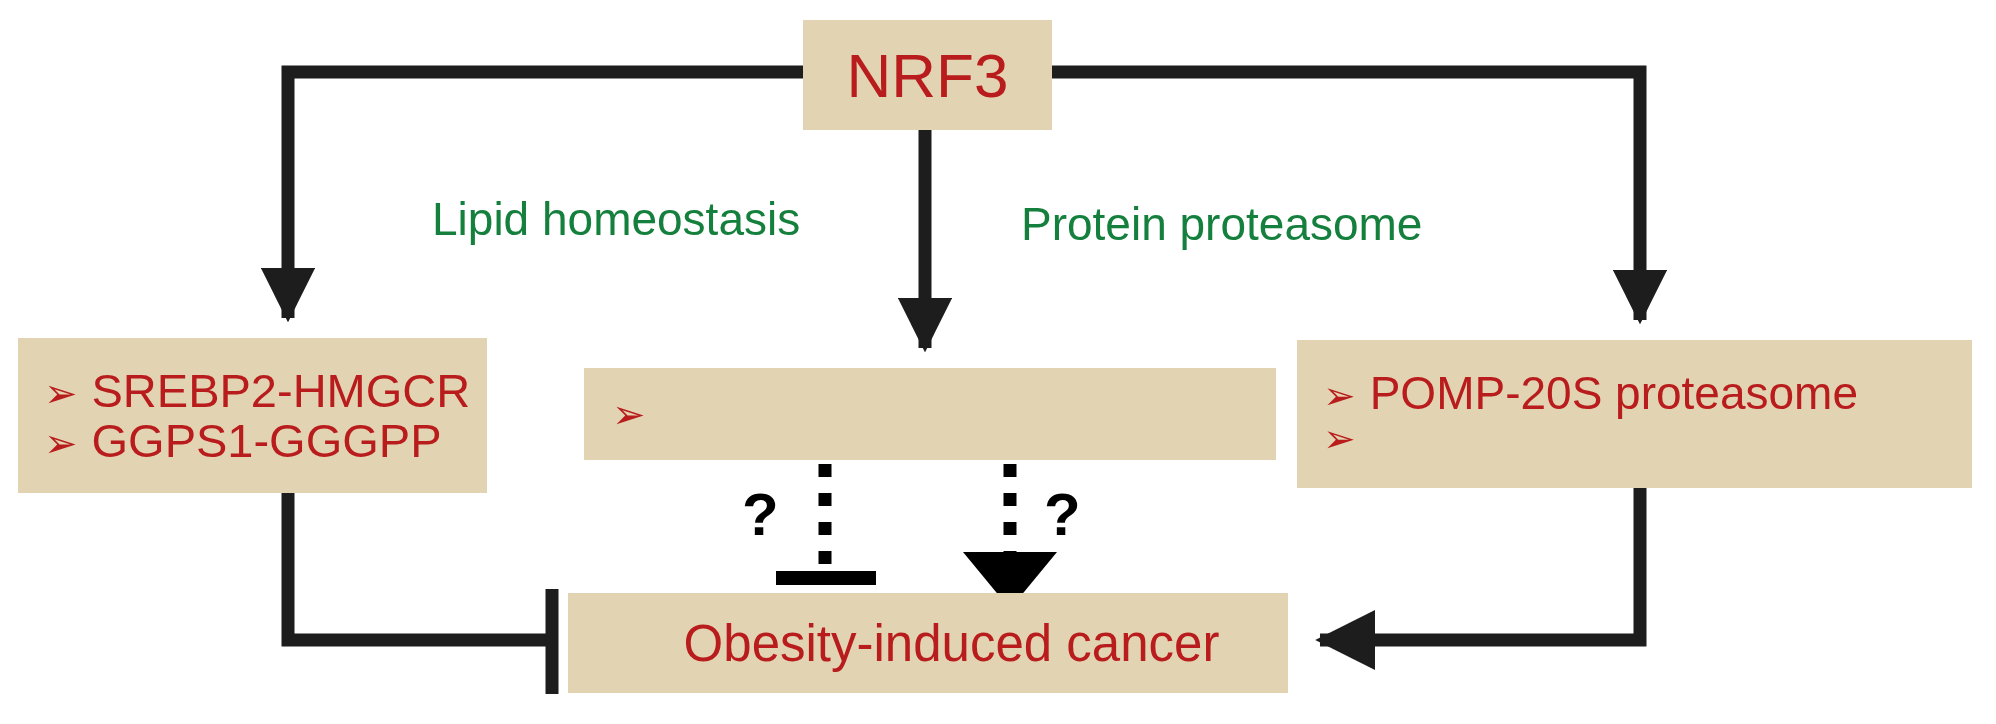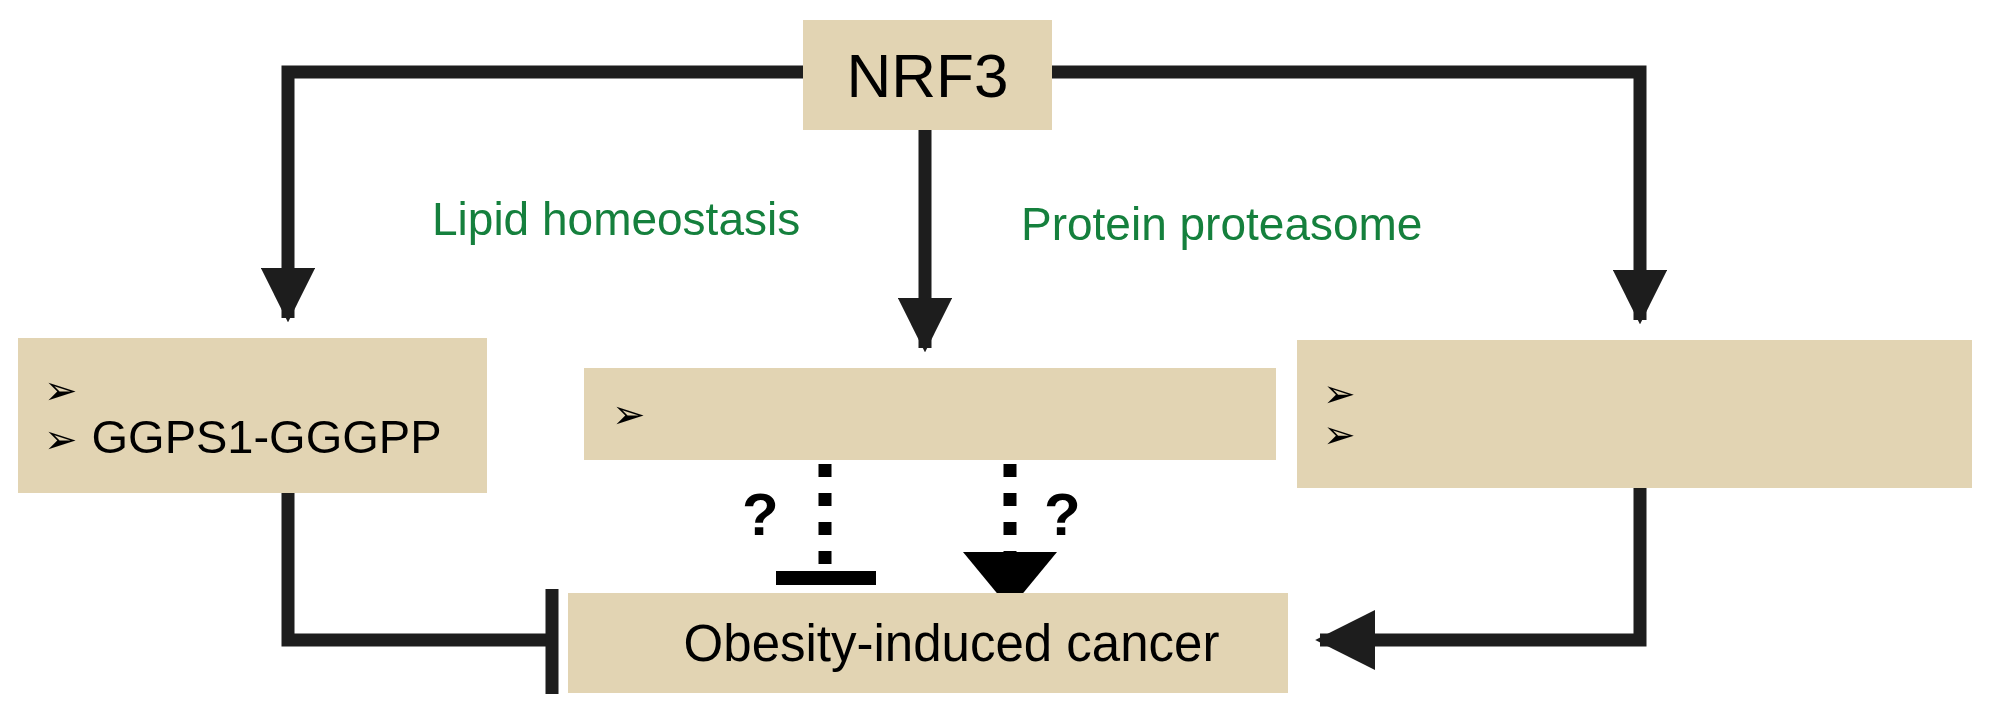--- a/index.html
+++ b/index.html
@@ -7,21 +7,21 @@
     position:relative;
     width:1996px;height:724px;
     background:#ffffff;
     overflow:hidden;
     font-family:"Liberation Sans","DejaVu Sans",sans-serif;
   }
   svg.edges{position:absolute;left:0;top:0;width:1996px;height:724px;}
   .node{
     position:absolute;
     background:#e2d4b3;
-    color:#000000;
+    color:#b91c1c;
     display:flex;
     flex-direction:column;
     justify-content:center;
     box-sizing:border-box;
   }
   .node .line{
     display:flex;
     align-items:baseline;
     white-space:nowrap;
     line-height:1.06;
@@ -120,36 +120,38 @@
     </g>
   </svg>
 
   <div class="node" id="node-nrf3">
     <span class="txt">NRF3</span>
   </div>
 
   <div class="node" id="node-lipid">
     <div class="line">
       <span class="bullet">➢</span>
+      <span>SREBP2-HMGCR</span>
     </div>
     <div class="line">
       <span class="bullet">➢</span>
       <span>GGPS1-GGGPP</span>
     </div>
   </div>
 
   <div class="node" id="node-rab5">
     <div class="line">
       <span class="bullet">➢</span>
     </div>
   </div>
 
   <div class="node" id="node-protein">
     <div class="line">
       <span class="bullet">➢</span>
+      <span>POMP-20S proteasome</span>
     </div>
     <div class="line">
       <span class="bullet">➢</span>
     </div>
   </div>
 
   <div class="node" id="node-cancer">
     <span class="txt">Obesity-induced cancer</span>
   </div>
 

